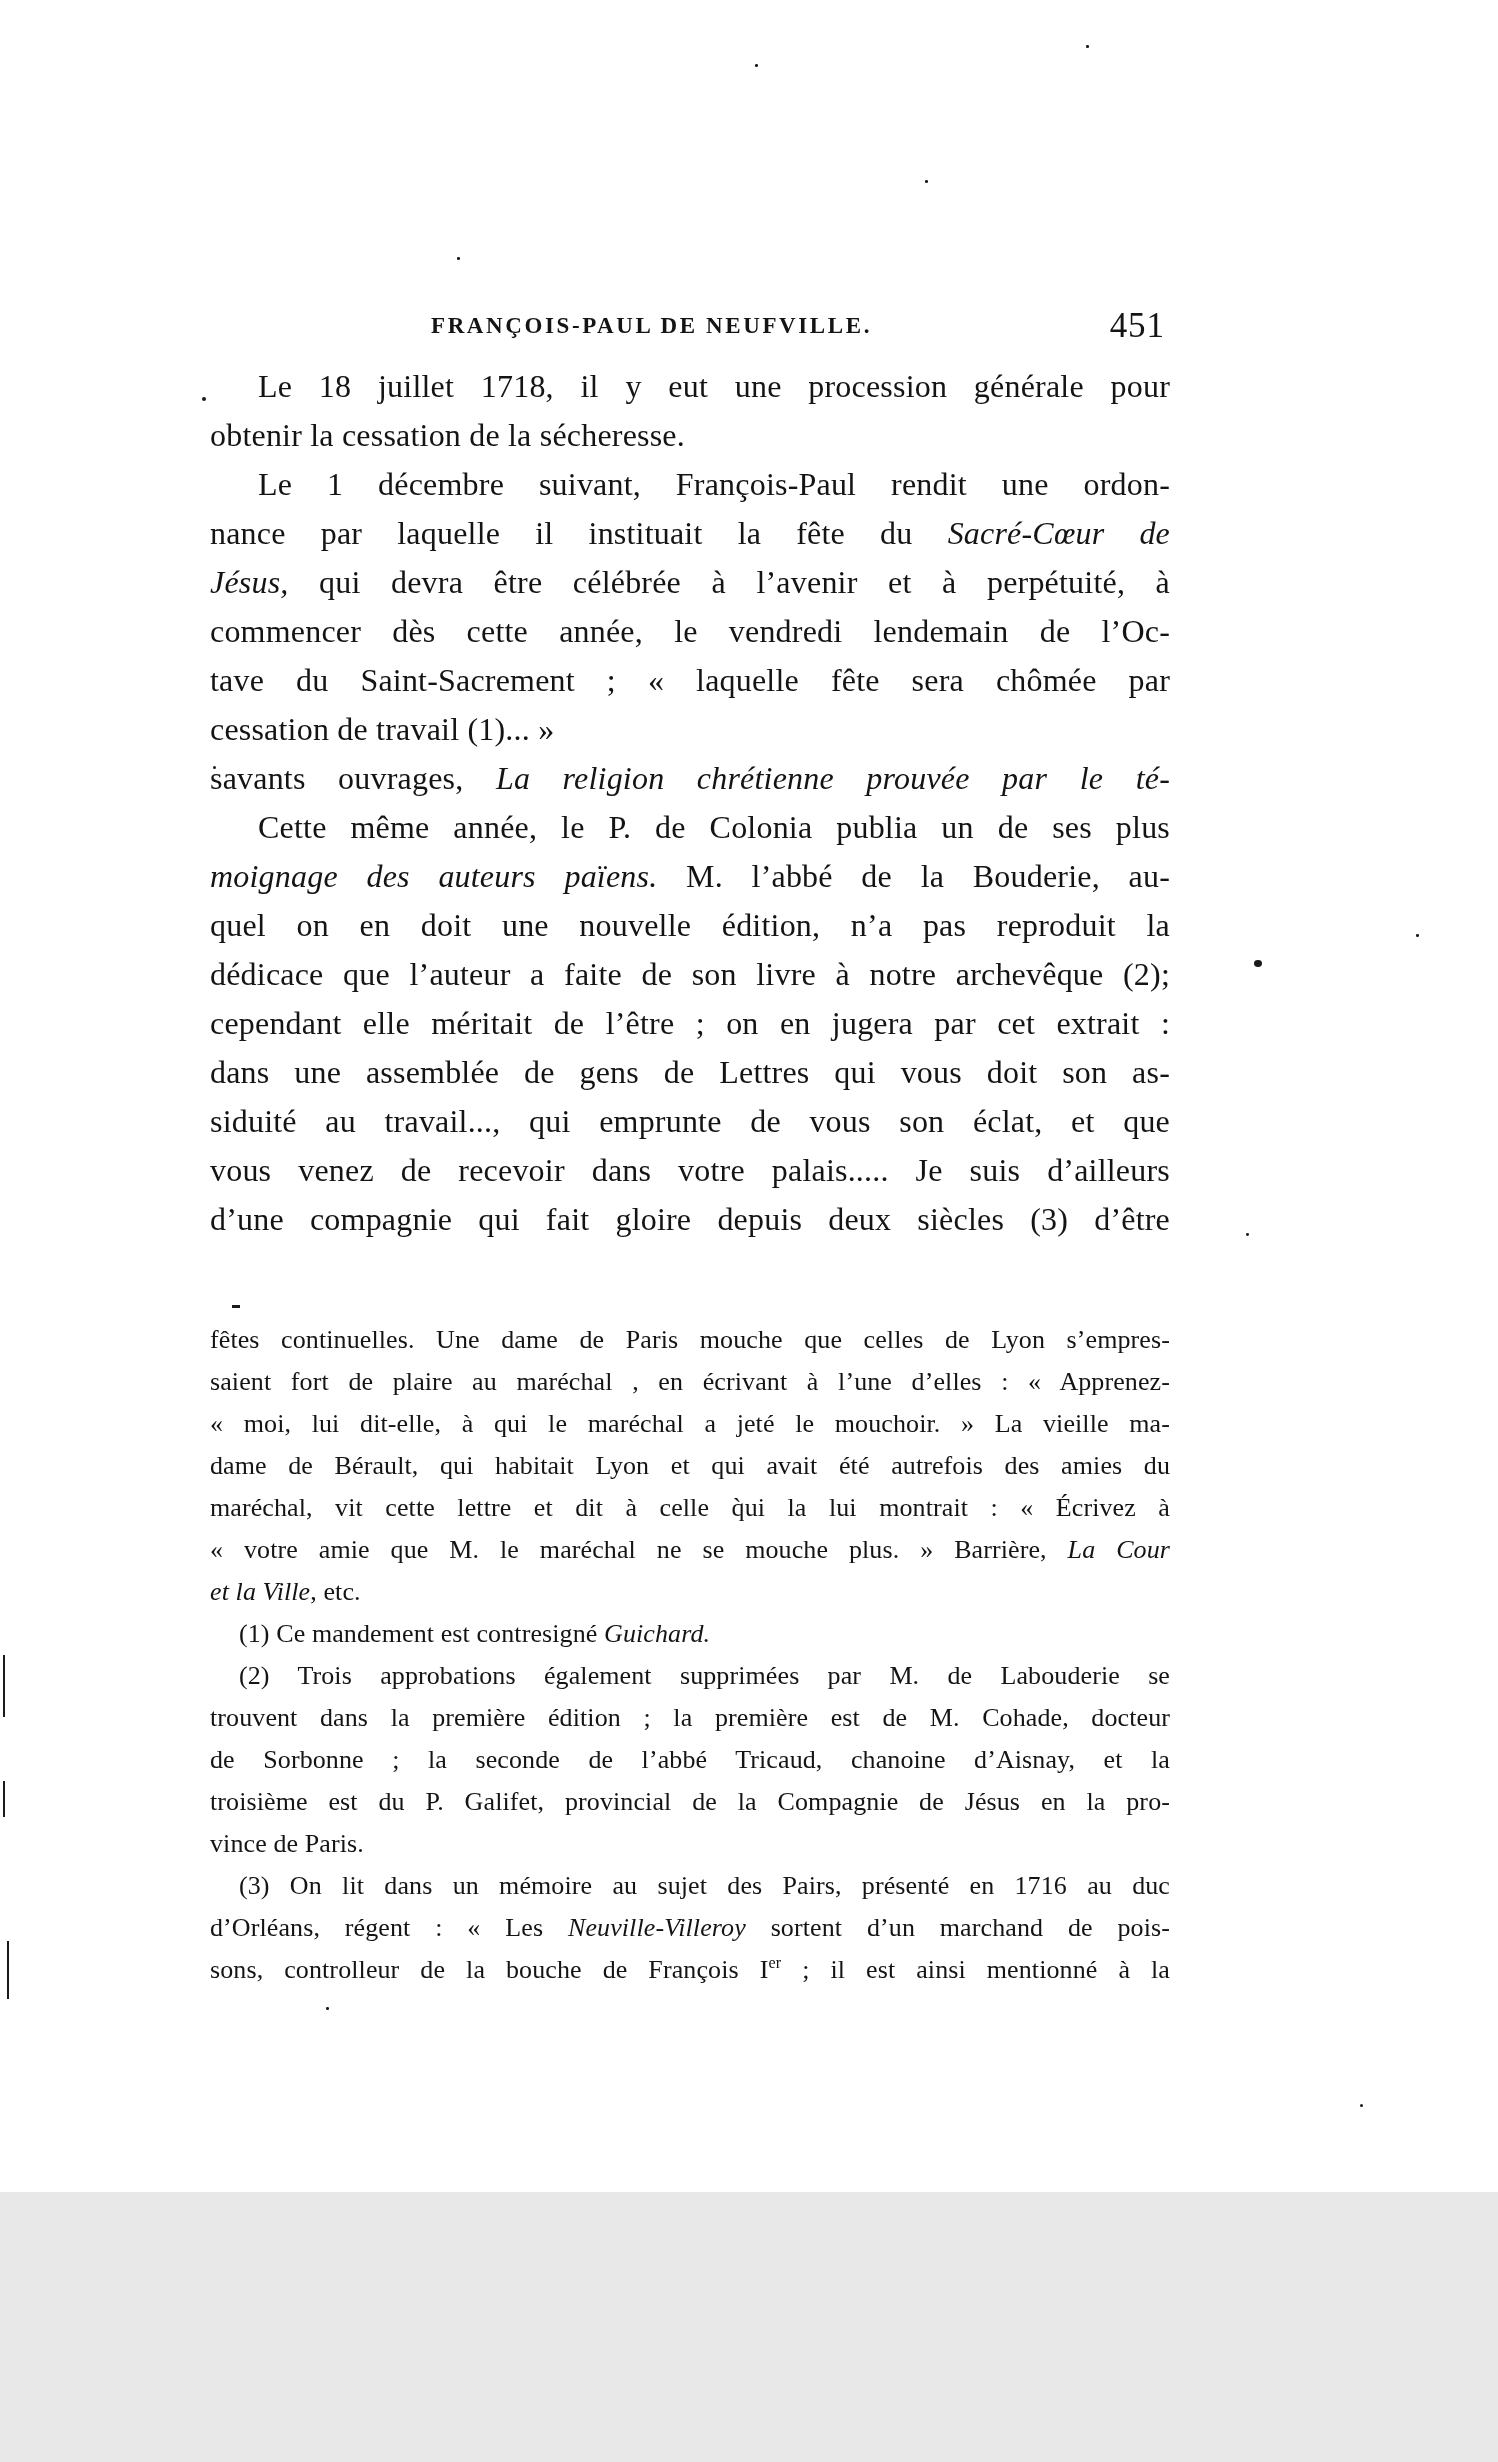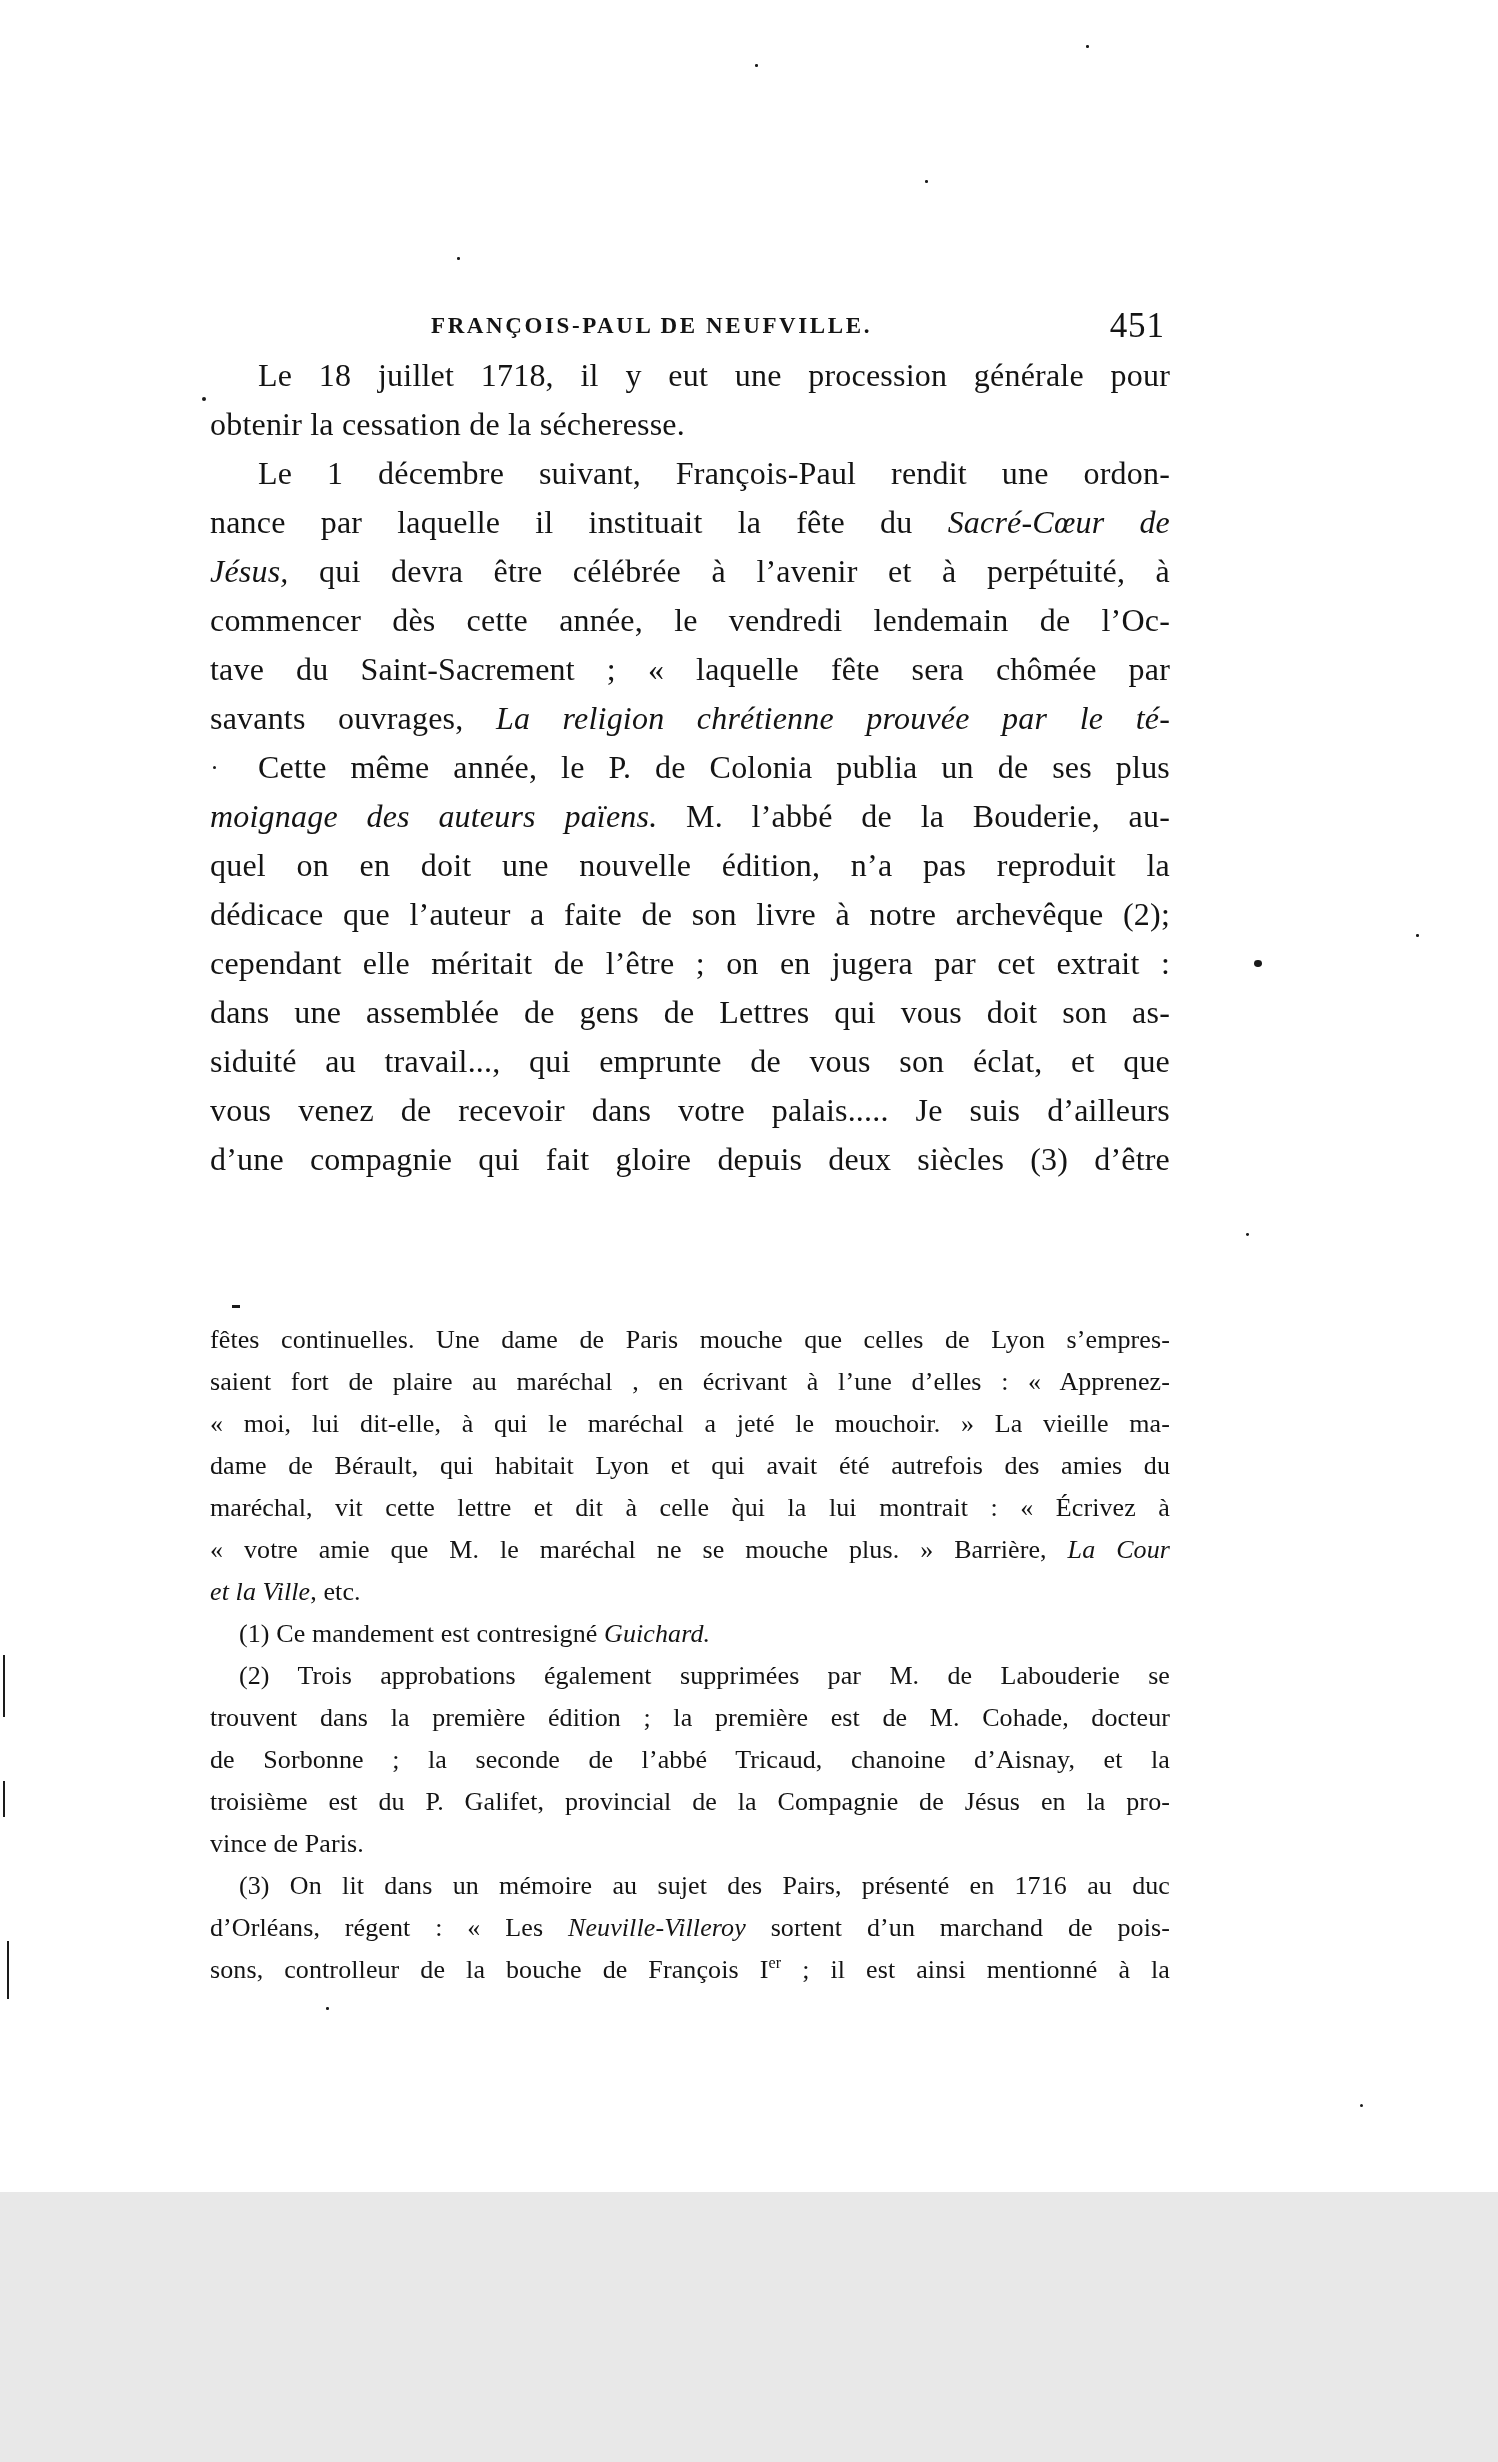--- a/index.html
+++ b/index.html
@@ -19,21 +19,21 @@
     display:block;text-align:center;padding-right:77px;
     font-size:23px;font-weight:bold;letter-spacing:2.6px;
     line-height:29px;
   }
   #page-number{
     position:absolute;right:5.1px;top:-5.1px;
     font-size:35px;font-weight:normal;letter-spacing:0.9px;
   }
   
   .text-block{position:absolute;left:210px;width:960px;}
-  #main-text{top:351px;font-size:32px;letter-spacing:0.2px;}
+  #main-text{top:362px;font-size:32px;letter-spacing:0.2px;}
   #main-text .line{height:49px;line-height:49px;}
   #footnotes{top:1319px;font-size:26px;letter-spacing:0.1px;}
   #footnotes .line{height:42px;line-height:42px;}
   .line{white-space:normal;overflow:visible;}
   .line.justify{text-align:justify;text-align-last:justify;}
   .line.indent-main{padding-left:48px;}
   .line.indent-fn{padding-left:29px;}
   .it{font-style:italic;}
   .sup{vertical-align:super;font-size:0.62em;line-height:0;}
   
@@ -52,20 +52,21 @@
   </div>
 
   <div id="main-text" class="text-block">
       <div class="line justify indent-main"><span>Le 18 juillet 1718, il y eut une procession générale pour</span></div>
       <div class="line"><span>obtenir la cessation de la sécheresse.</span></div>
       <div class="line justify indent-main"><span>Le 1 décembre suivant, François-Paul rendit une ordon-</span></div>
       <div class="line justify"><span>nance par laquelle il instituait la fête du </span><span class="it">Sacré-Cœur de</span></div>
       <div class="line justify"><span class="it">Jésus,</span><span> qui devra être célébrée à l’avenir et à perpétuité, à</span></div>
       <div class="line justify"><span>commencer dès cette année, le vendredi lendemain de l’Oc-</span></div>
       <div class="line justify"><span>tave du Saint-Sacrement ; « laquelle fête sera chômée par</span></div>
+      <div class="line"><span>cessation de travail (1)... »</span></div>
       <div class="line justify"><span>savants ouvrages, </span><span class="it">La religion chrétienne prouvée par le té-</span></div>
       <div class="line justify indent-main"><span>Cette même année, le P. de Colonia publia un de ses plus</span></div>
       <div class="line justify"><span class="it">moignage des auteurs païens.</span><span> M. l’abbé de la Bouderie, au-</span></div>
       <div class="line justify"><span>quel on en doit une nouvelle édition, n’a pas reproduit la</span></div>
       <div class="line justify"><span>dédicace que l’auteur a faite de son livre à notre archevêque (2);</span></div>
       <div class="line justify"><span>cependant elle méritait de l’être ; on en jugera par cet extrait :</span></div>
       <div class="line justify"><span>dans une assemblée de gens de Lettres qui vous doit son as-</span></div>
       <div class="line justify"><span>siduité au travail..., qui emprunte de vous son éclat, et que</span></div>
       <div class="line justify"><span>vous venez de recevoir dans votre palais..... Je suis d’ailleurs</span></div>
       <div class="line justify"><span>d’une compagnie qui fait gloire depuis deux siècles (3) d’être</span></div>

